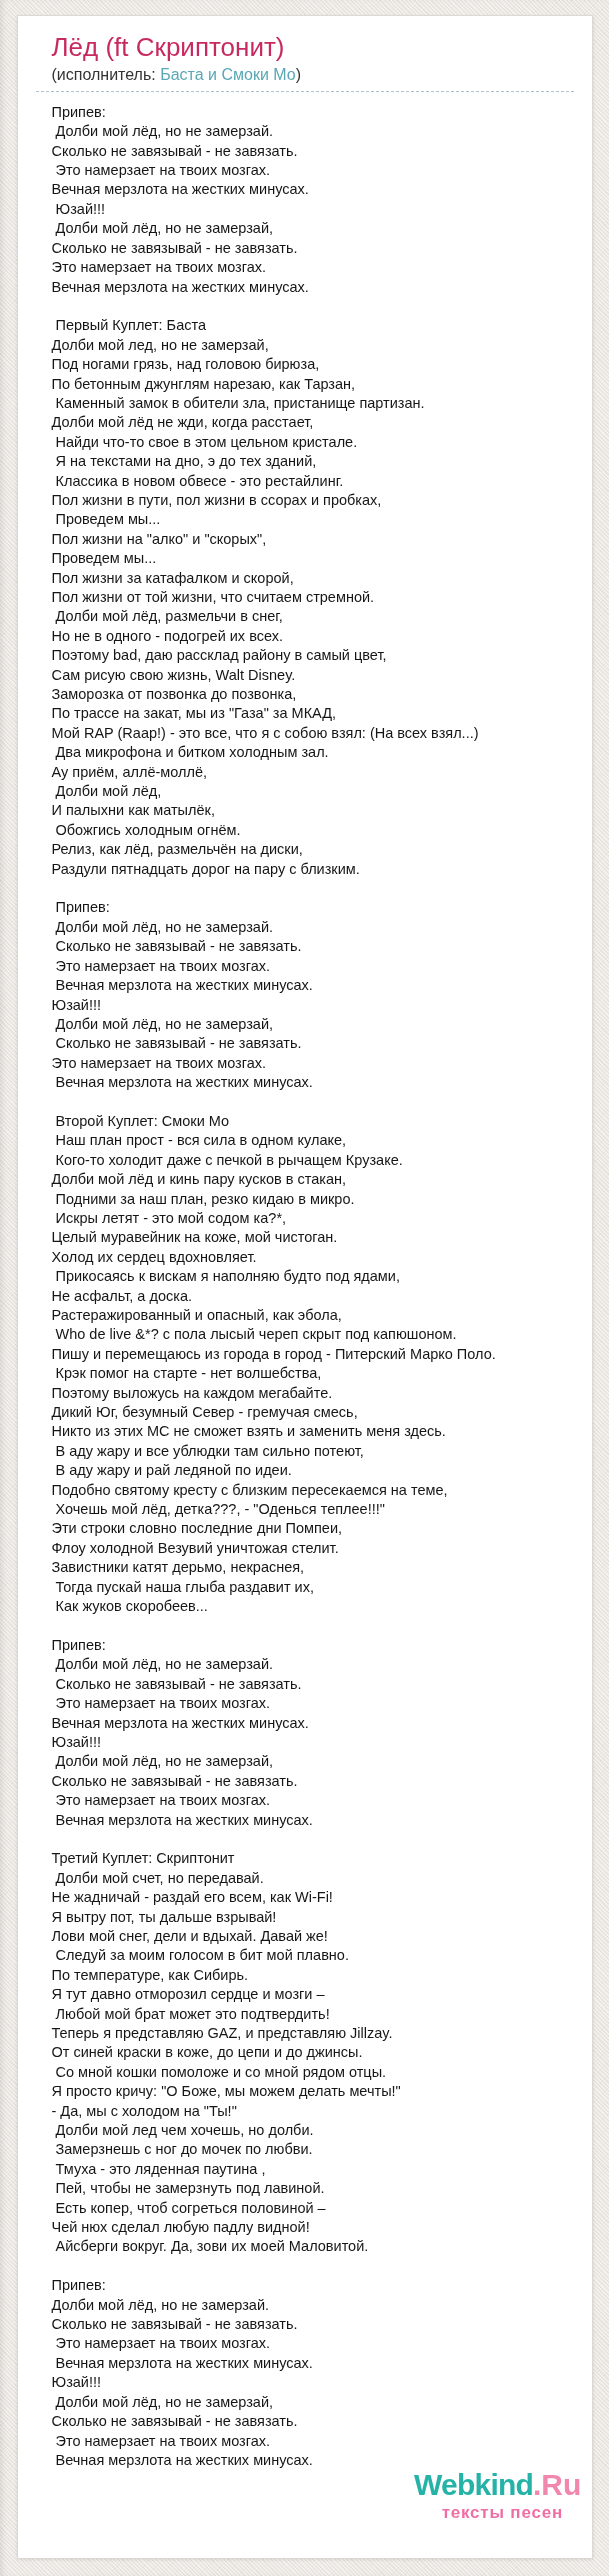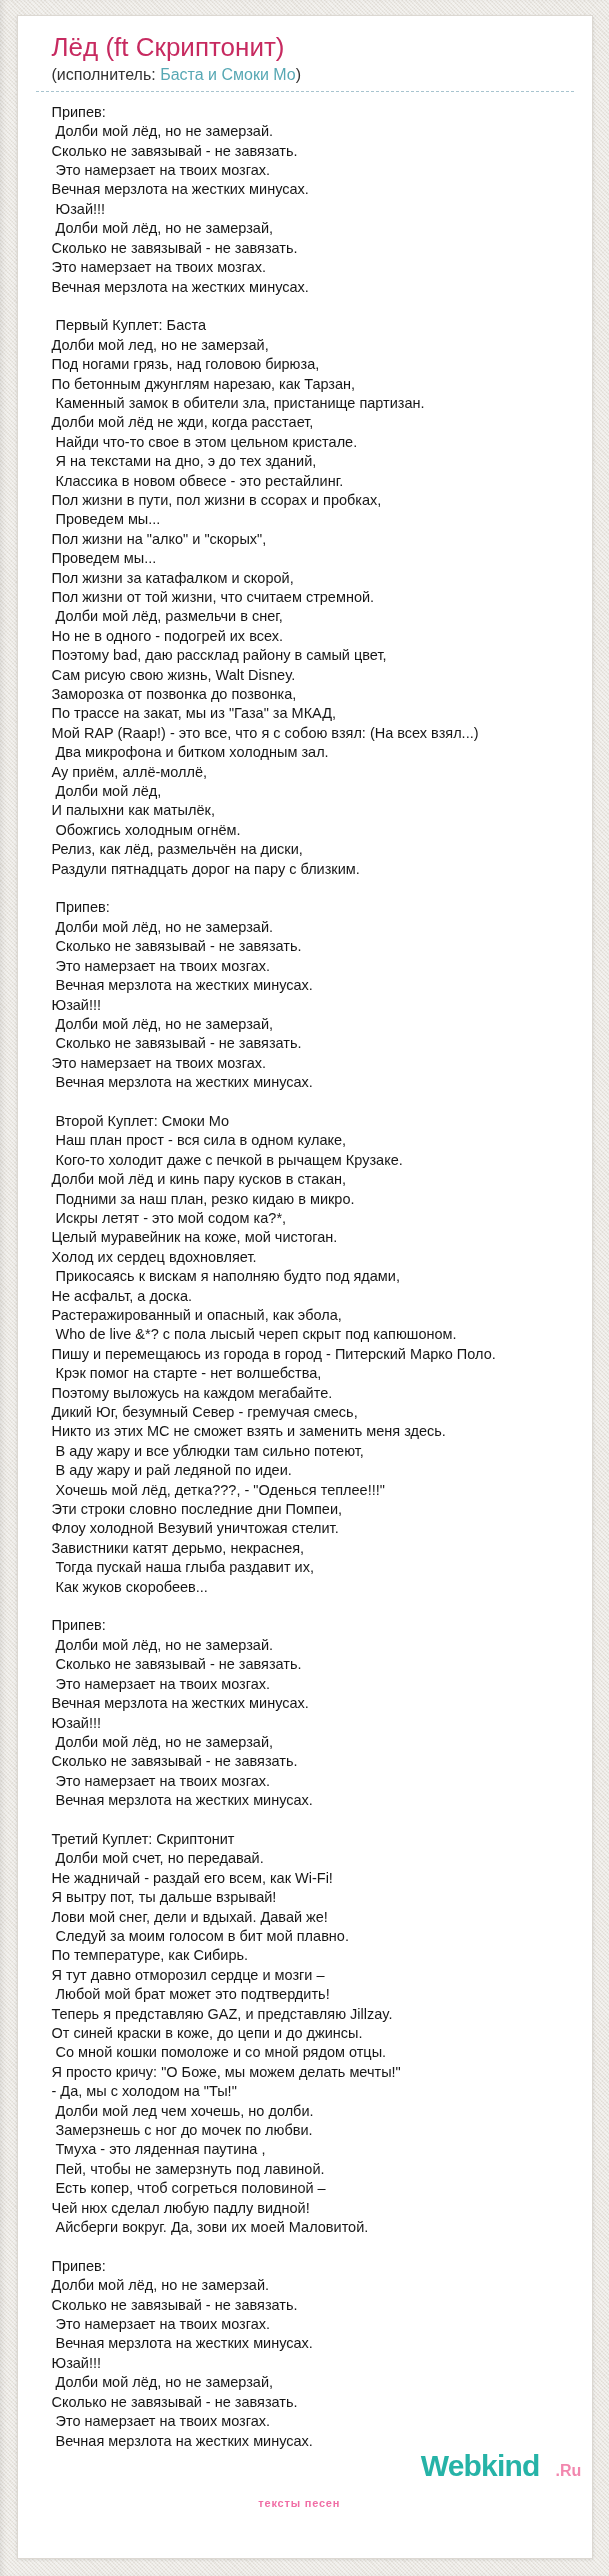--- a/index.html
+++ b/index.html
@@ -64,30 +64,29 @@
     line-height: 1;
   }
   .logo-main {
     color: #26b3a7;
     font-size: 30px;
     font-weight: bold;
     letter-spacing: -0.8px;
   }
   .logo-suffix {
     color: #f287ae;
-    font-size: 16px;
+    font-size: 30px;
     font-weight: bold;
-    padding-left: 16px;
   }
   .logo-tagline {
-    margin-top: 17px;
+    margin-top: 4px;
     margin-right: 18.3px;
-    text-align: center;
+    text-align: right;
     color: #f06ea5;
-    font-size: 11px;
+    font-size: 17px;
     font-weight: bold;
     letter-spacing: 0.8px;
   }
 </style>
 </head>
 <body>
 
 <div class="card">
 
   <h1 class="page-title">Лёд (ft Скриптонит)</h1>
@@ -162,20 +161,21 @@
       <div class="lyric-line">Не асфальт, а доска.</div>
       <div class="lyric-line">Растеражированный и опасный, как эбола,</div>
       <div class="lyric-line"> Who de live &amp;*? с пола лысый череп скрыт под капюшоном.</div>
       <div class="lyric-line">Пишу и перемещаюсь из города в город - Питерский Марко Поло.</div>
       <div class="lyric-line"> Крэк помог на старте - нет волшебства,</div>
       <div class="lyric-line">Поэтому выложусь на каждом мегабайте.</div>
       <div class="lyric-line">Дикий Юг, безумный Север - гремучая смесь,</div>
       <div class="lyric-line">Никто из этих МС не сможет взять и заменить меня здесь.</div>
       <div class="lyric-line"> В аду жару и все ублюдки там сильно потеют,</div>
       <div class="lyric-line"> В аду жару и рай ледяной по идеи.</div>
+      <div class="lyric-line">Подобно святому кресту с близким пересекаемся на теме,</div>
       <div class="lyric-line"> Хочешь мой лёд, детка???, - "Оденься теплее!!!"</div>
       <div class="lyric-line">Эти строки словно последние дни Помпеи,</div>
       <div class="lyric-line">Флоу холодной Везувий уничтожая стелит.</div>
       <div class="lyric-line">Завистники катят дерьмо, некраснея,</div>
       <div class="lyric-line"> Тогда пускай наша глыба раздавит их,</div>
       <div class="lyric-line"> Как жуков скоробеев...</div>
       <div class="lyric-line"></div>
       <div class="lyric-line">Припев:</div>
       <div class="lyric-line"> Долби мой лёд, но не замерзай.</div>
       <div class="lyric-line"> Сколько не завязывай - не завязать.</div>

